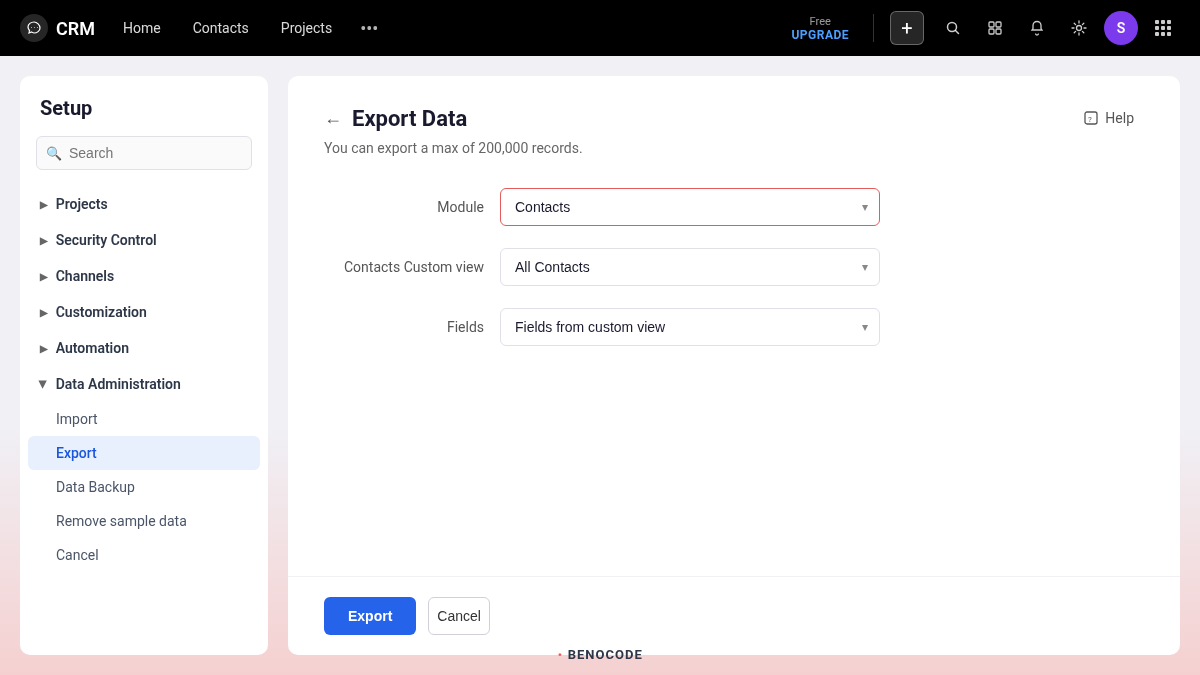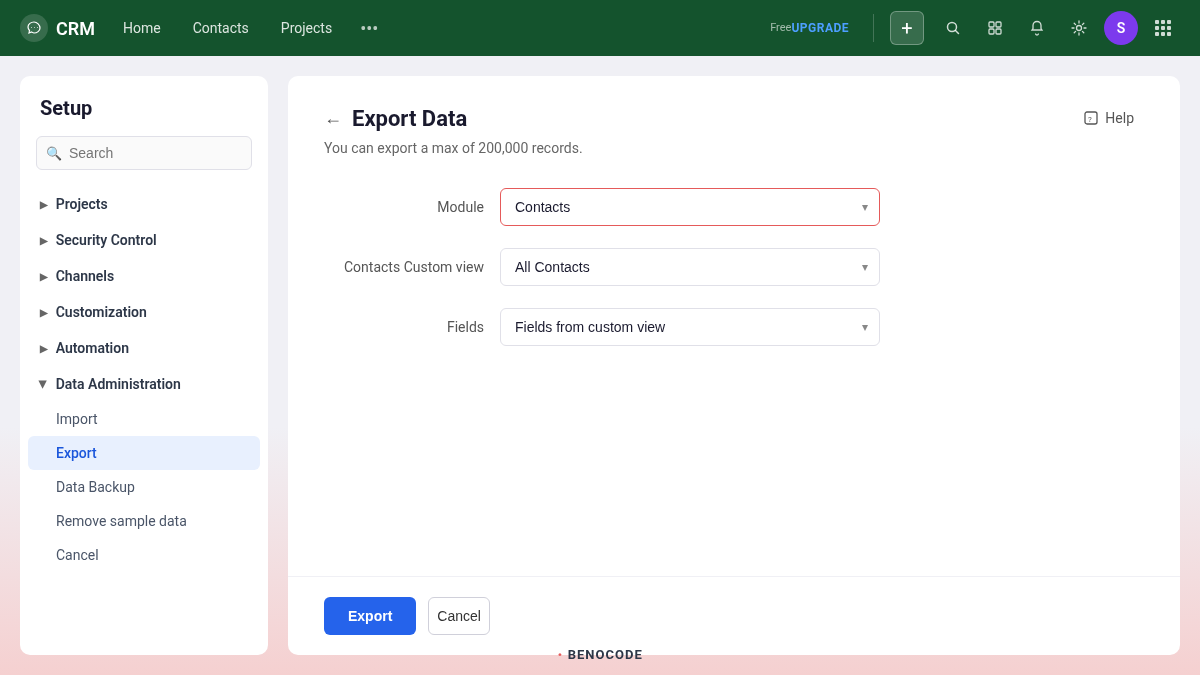--- a/index.html
+++ b/index.html
@@ -7,21 +7,21 @@
       font-family: -apple-system, BlinkMacSystemFont, 'Segoe UI', Roboto, sans-serif;
       background: #f0f0f5;
       width: 1200px;
       height: 675px;
       overflow: hidden;
       position: relative;
     }
 
     
     .topnav {
-      background: #14532d;
+      background: #000000;
       height: 56px;
       display: flex;
       align-items: center;
       padding: 0 20px;
       gap: 8px;
     }
     .topnav-logo {
       display: flex;
       align-items: center;
       gap: 8px;
@@ -49,21 +49,22 @@
     }
     .topnav-dots {
       color: rgba(255,255,255,0.7);
       font-size: 18px;
       padding: 6px 8px;
       cursor: pointer;
     }
     .topnav-spacer { flex: 1; }
     .topnav-upgrade {
       display: flex;
-      flex-direction: row;
+      flex-direction: column;
+      align-items: center;
       margin-right: 8px;
     }
     .topnav-upgrade-free {
       color: rgba(255,255,255,0.6);
       font-size: 11px;
     }
     .topnav-upgrade-link {
       color: #4d9fff;
       font-size: 12px;
       font-weight: 700;

